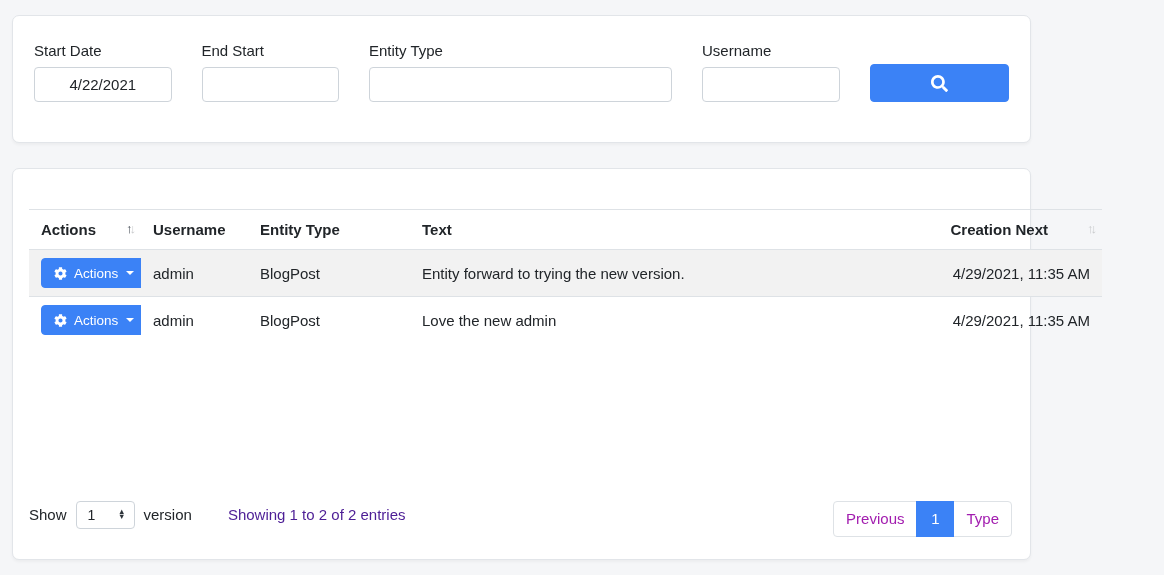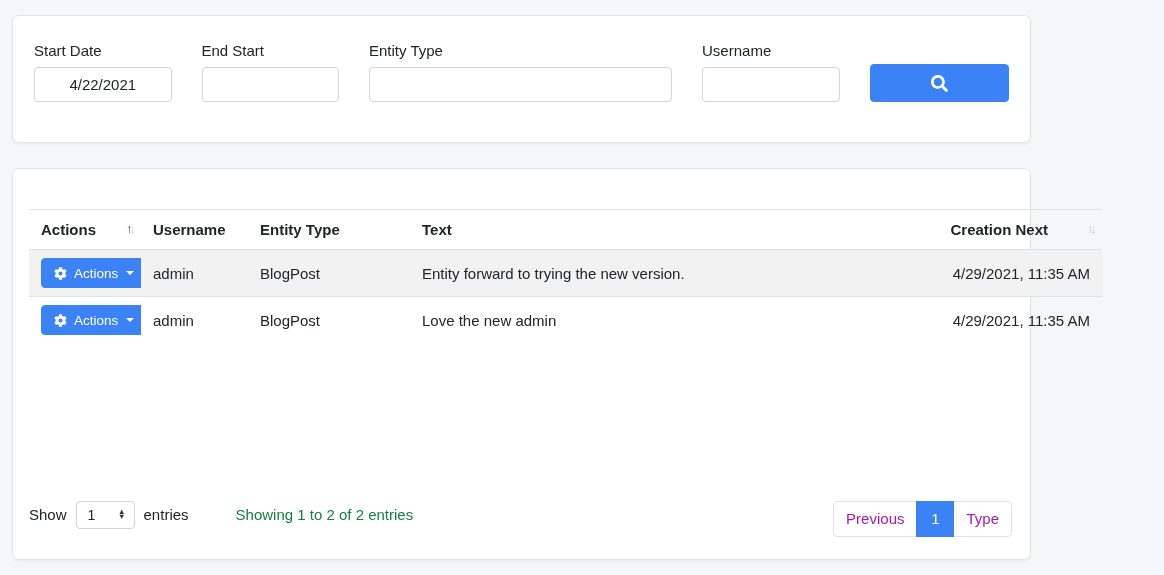--- a/index.html
+++ b/index.html
@@ -109,21 +109,21 @@
   .length-group { display: flex; align-items: center; gap: 9px; color: #212529; }
   .page-size {
     display: inline-flex; align-items: center; justify-content: space-between;
     width: 59px; height: 28px;
     border: 1px solid #ced4da; border-radius: 4px;
     padding: 0 8px 0 11px;
     font-size: 14px; color: #212529;
     cursor: pointer; background: #fff;
   }
   .updown { display: inline-flex; flex-direction: column; line-height: 0.62; font-size: 7.5px; color: #2d333a; }
-  .info-text { margin-left: 38px; color: #15803d; }
+  .info-text { margin-left: 27px; color: #4c1d95; }
 
   .pagination { margin-left: auto; display: flex; }
   .page-btn {
     height: 36px;
     display: inline-flex; align-items: center; justify-content: center;
     border: 1px solid #dee2e6;
     background: #fff;
     color: #a21caf;
     font-size: 15px;
     padding: 0 12px;
@@ -242,21 +242,21 @@
     <div class="table-footer">
       <div class="length-group">
         <span>Show</span>
         <span class="page-size">
           <span>1</span>
           <span class="updown">
               <span>▲</span>
               <span>▼</span>
             </span>
         </span>
-        <span>entries</span>
+        <span>version</span>
         <span class="info-text">Showing 1 to 2 of 2 entries</span>
       </div>
       <div class="pagination">
         <span class="page-btn prev">Previous</span>
         <span class="page-btn current">1</span>
         <span class="page-btn next">Type</span>
       </div>
     </div>
   </div>
 

